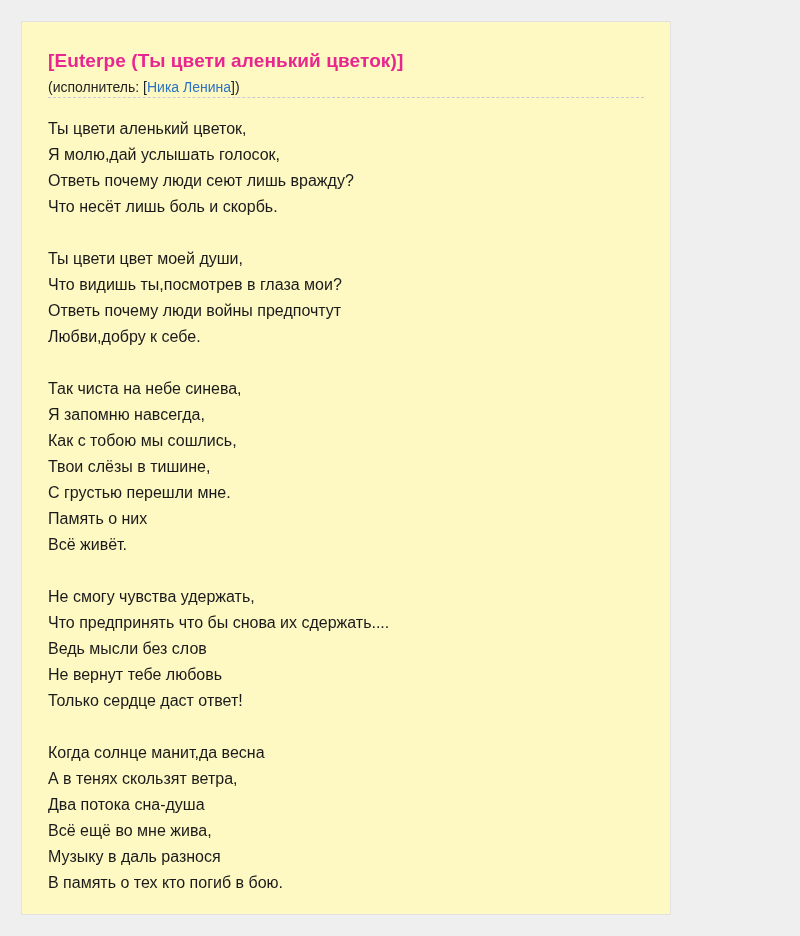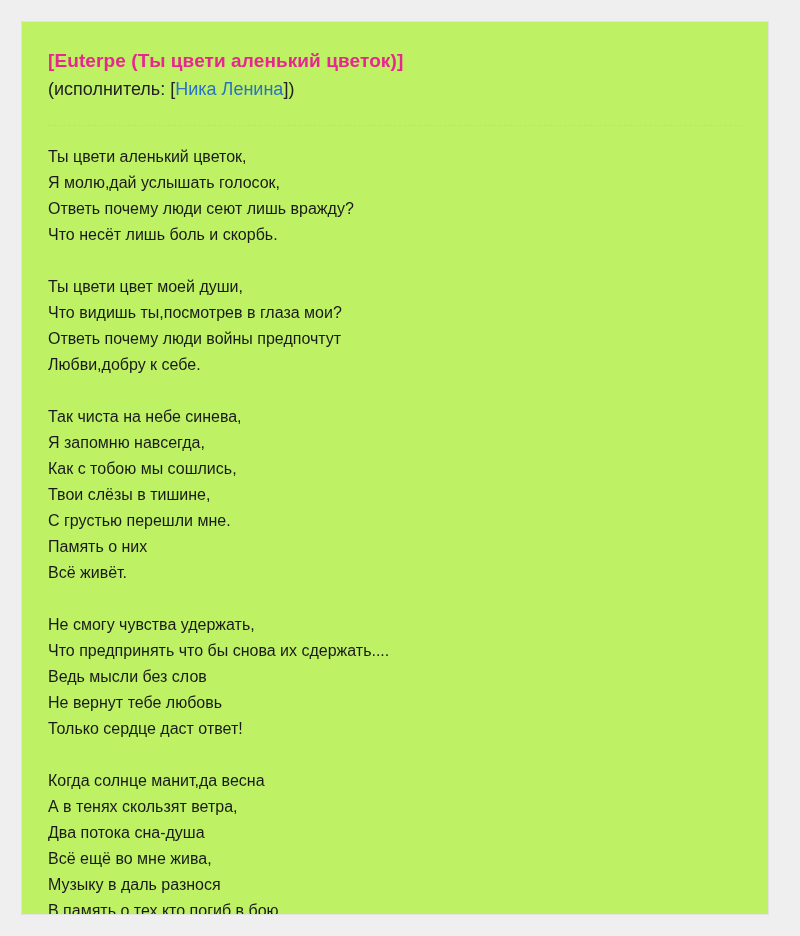--- a/index.html
+++ b/index.html
@@ -7,42 +7,42 @@
     padding: 0;
     background: #efefef;
     width: 800px;
     height: 936px;
     font-family: "Liberation Sans", sans-serif;
   }
   .page {
     position: absolute;
     left: 22px;
     top: 22px;
-    width: 746px;
+    width: 648px;
     height: 892px;
-    background: #bef264;
+    background: #fef9c3;
     box-sizing: border-box;
     box-shadow: 0 0 0 1px #e2e2e2;
     overflow: hidden;
   }
   .content {
     padding: 28px 26px 0 26px;
   }
   .song-title {
     font-size: 19px;
     color: #e8268f;
     font-weight: bold;
     line-height: 1.2;
     margin: 0 0 6px 0;
     letter-spacing: 0.1px;
   }
   .artist-line {
-    font-size: 18px;
+    font-size: 14px;
     color: #222222;
-    margin: 0 0 25px 0;
+    margin: 0 0 2px 0;
   }
   .artist-link {
     color: #2a72c3;
     text-decoration: none;
   }
   .divider {
     border: 0;
     border-top: 1px dashed #c9c9d6;
     margin: 0 0 18px 0;
   }

